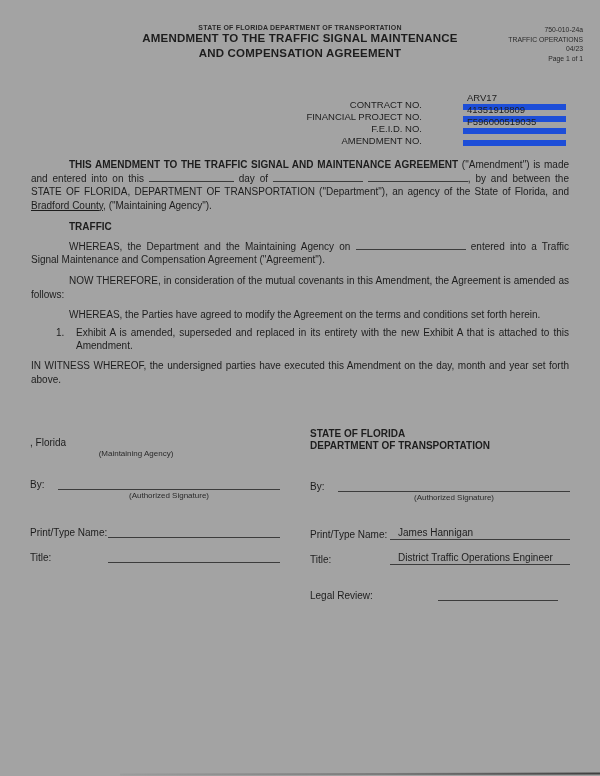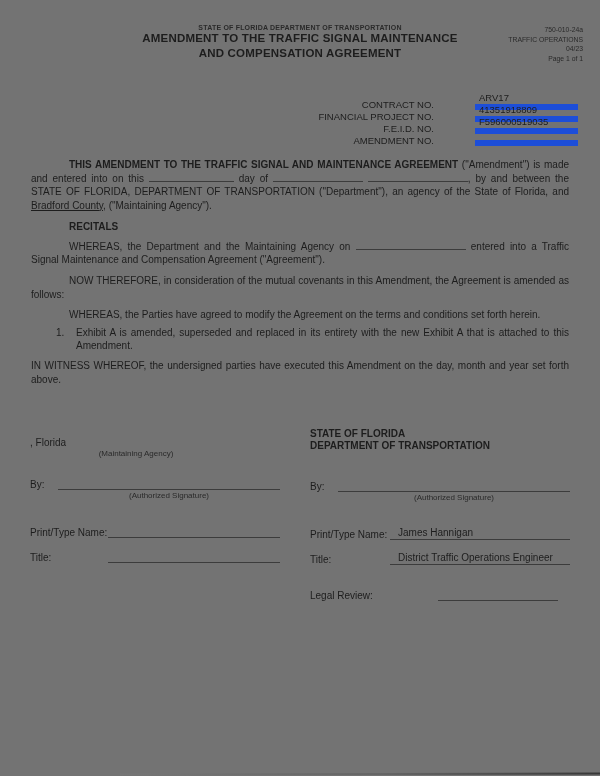--- a/index.html
+++ b/index.html
@@ -1,29 +1,29 @@
 <!DOCTYPE html>
 <html><head>
 <meta charset="utf-8">
 <style>
   html, body { margin:0; padding:0; background:#ffffff; }
   .page {
-    position:relative; width:600px; height:776px; background:#737373;
+    position:relative; width:600px; height:776px; background:#a3a3a3;
     font-family:"Liberation Sans", sans-serif; color:#1d1d1d; overflow:hidden;
   }
 
   
   .hdr { position:absolute; top:24px; left:0; width:100%; text-align:center; }
   .hdr .agency { font-size:7px; font-weight:bold; letter-spacing:.2px; color:#2a2a2a; }
   .hdr .title { font-size:11.5px; font-weight:bold; line-height:15px; letter-spacing:.2px; }
   .form-meta { position:absolute; top:25px; right:17px; text-align:right;
                font-size:6.8px; line-height:9.5px; color:#2a2a2a; }
 
   
-  .fields { position:absolute; top:98px; left:292px; width:286px; font-size:9.5px; }
+  .fields { position:absolute; top:98px; left:280px; width:286px; font-size:9.5px; }
   .field-row { display:flex; align-items:flex-end; height:12px; }
   .field-label { width:142px; text-align:right; padding-right:5px; white-space:nowrap; }
   .field-value { flex:1; border-bottom:6px solid #1d4ed8; padding-left:4px;
                  height:12px; line-height:12px; white-space:nowrap;margin-left:36px; }
 
   
   .body { position:absolute; top:158px; left:31px; width:538px;
           font-size:10px; line-height:13.2px; }
   .body p { margin:0; text-align:justify; }
   .indent { text-indent:38px; }
@@ -95,21 +95,21 @@
     </div>
     <div class="field-row">
       <span class="field-label">AMENDMENT NO.</span>
       <span class="field-value"></span>
     </div>
   </div>
 
   <div class="body">
     <p class="indent"><b>THIS AMENDMENT TO THE TRAFFIC SIGNAL AND MAINTENANCE AGREEMENT</b><span> ("Amendment") is made and entered into on this </span><span class="blank w85"></span><span> day of </span><span class="blank w90"></span> <span class="blank w100"></span><span>, by and between the STATE OF FLORIDA, DEPARTMENT OF TRANSPORTATION ("Department"), an agency of the State of Florida, and </span><span class="uline">Bradford County,</span><span> ("Maintaining Agency").</span></p>
 
-    <p class="recitals">RECITALS</p>
+    <p class="recitals">TRAFFIC</p>
 
     <p class="indent mt6"><span>WHEREAS, the Department and the Maintaining Agency on </span><span class="blank w110"></span><span> entered into a Traffic Signal Maintenance and Compensation Agreement ("Agreement").</span></p>
 
     <p class="indent mt8">NOW THEREFORE, in consideration of the mutual covenants in this Amendment, the Agreement is amended as follows:</p>
 
     <p class="indent mt7">WHEREAS, the Parties have agreed to modify the Agreement on the terms and conditions set forth herein.</p>
 
     <div class="item">
       <span class="item-num">1.</span>
       <span class="item-text">Exhibit A is amended, superseded and replaced in its entirety with the new Exhibit A that is attached to this Amendment.</span>

